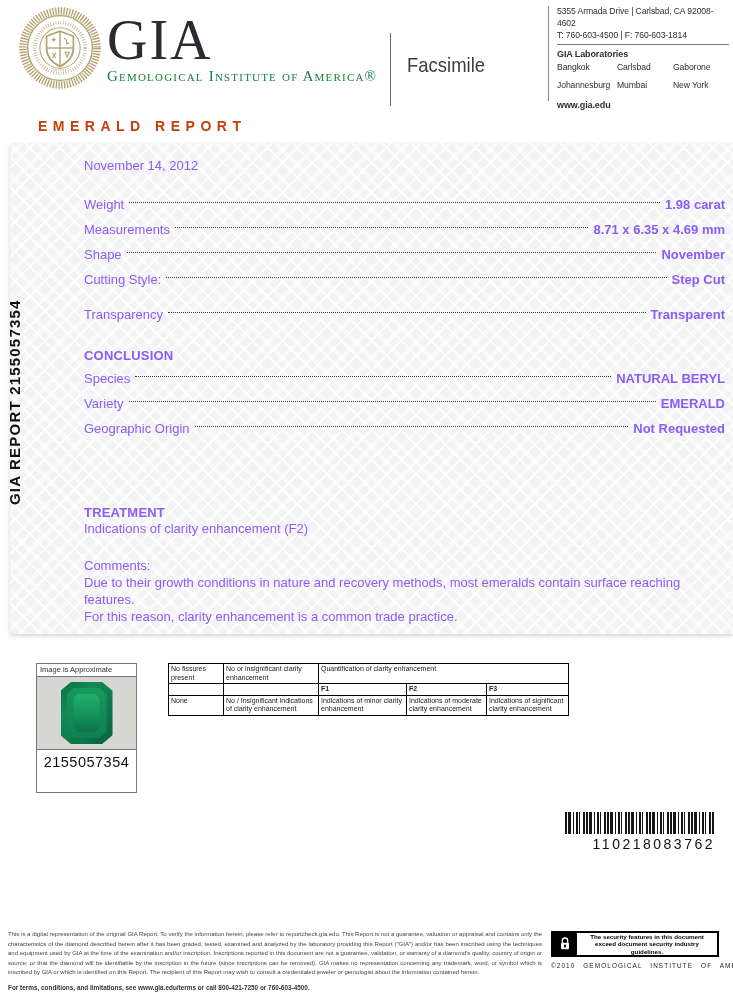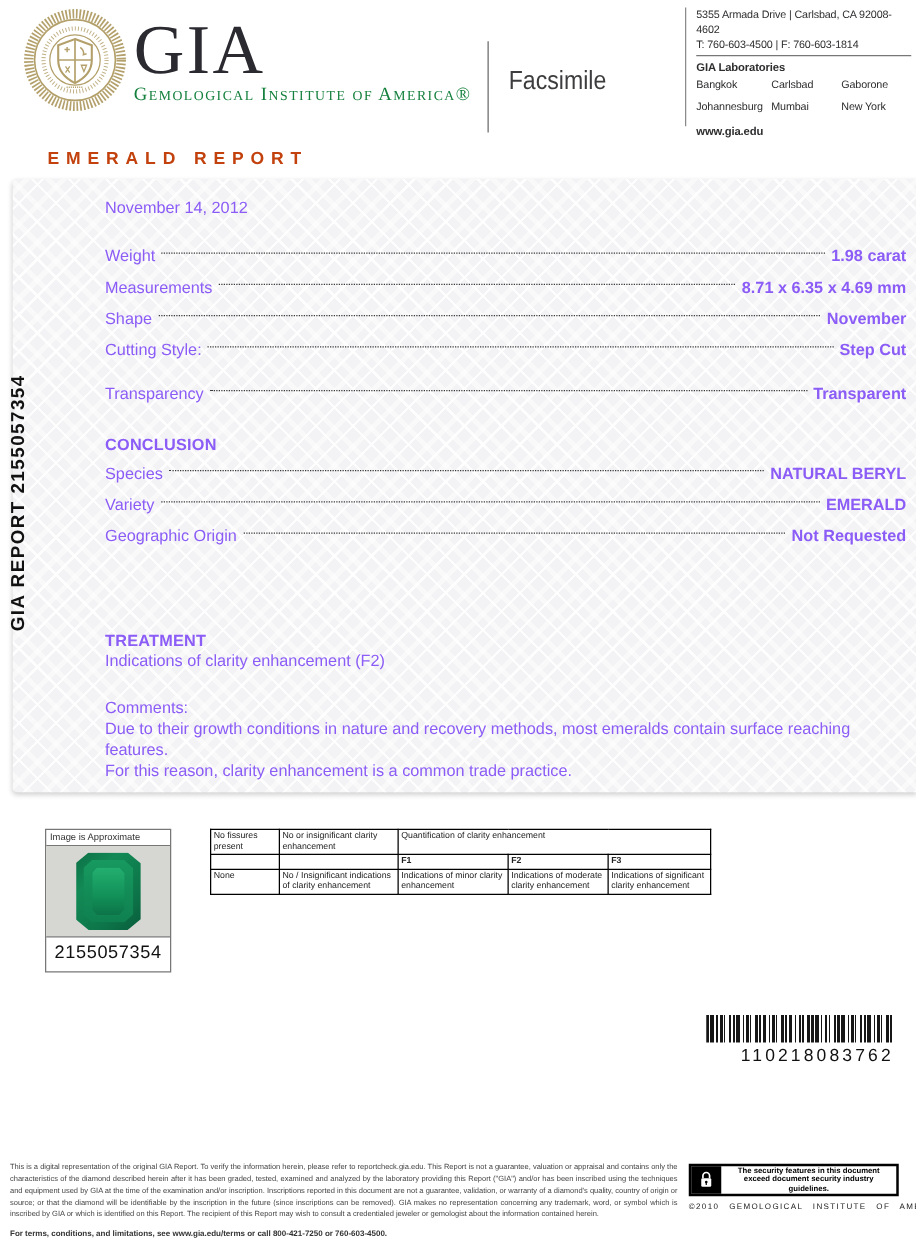--- a/index.html
+++ b/index.html
@@ -45,21 +45,21 @@
   .frow .lbl { white-space:nowrap; }
   .frow .dots { flex:1; border-bottom:1.5px dotted #3a3a3a; margin:0 5px; transform:translateY(-3px); }
   .frow .val { white-space:nowrap; font-weight:bold; }
   .gap8 { height:10px; } .gap16 { height:16px; } .gap18 { height:20px; } .gap20 { height:20px; }
   .sect-head { font-weight:bold; font-size:13px; margin-bottom:8px; letter-spacing:.2px; }
   .bold-line { font-weight:normal; line-height:17px; }
   .comments-label { line-height:17px; }
   .comments-text { line-height:17px; }
 
   
-  .img-box { position:absolute; left:36px; top:663px; width:101px; height:115px; border:1px solid #777; background:#fff; }
+  .img-box { position:absolute; left:36px; top:663px; width:101px; height:130px; border:1px solid #777; background:#fff; }
   .img-box .cap { font-size:7.5px; color:#333; padding:1px 3px 2px 3px; border-bottom:1px solid #777; }
   .img-box .photo { height:72px; background:#d6d7d2; display:flex; align-items:center; justify-content:center; }
   .emerald { position:relative; width:52px; height:62px;
     clip-path:polygon(20% 0, 80% 0, 100% 14%, 100% 86%, 80% 100%, 20% 100%, 0 86%, 0 14%);
     background:linear-gradient(135deg, #0c6f46 0%, #128a56 30%, #0d7549 70%, #095d3b 100%); }
   .emerald .s1 { position:absolute; inset:6px; clip-path:polygon(18% 0, 82% 0, 100% 13%, 100% 87%, 82% 100%, 18% 100%, 0 87%, 0 13%);
     background:linear-gradient(180deg, #17995f, #0f8050); }
   .emerald .s2 { position:absolute; inset:12px 13px; clip-path:polygon(16% 0, 84% 0, 100% 12%, 100% 88%, 84% 100%, 16% 100%, 0 88%, 0 12%);
     background:linear-gradient(180deg, #23af6f, #129058 60%, #0c7448); }
   .img-box .num { height:24px; border-top:1px solid #777; display:flex; align-items:center; justify-content:center;

